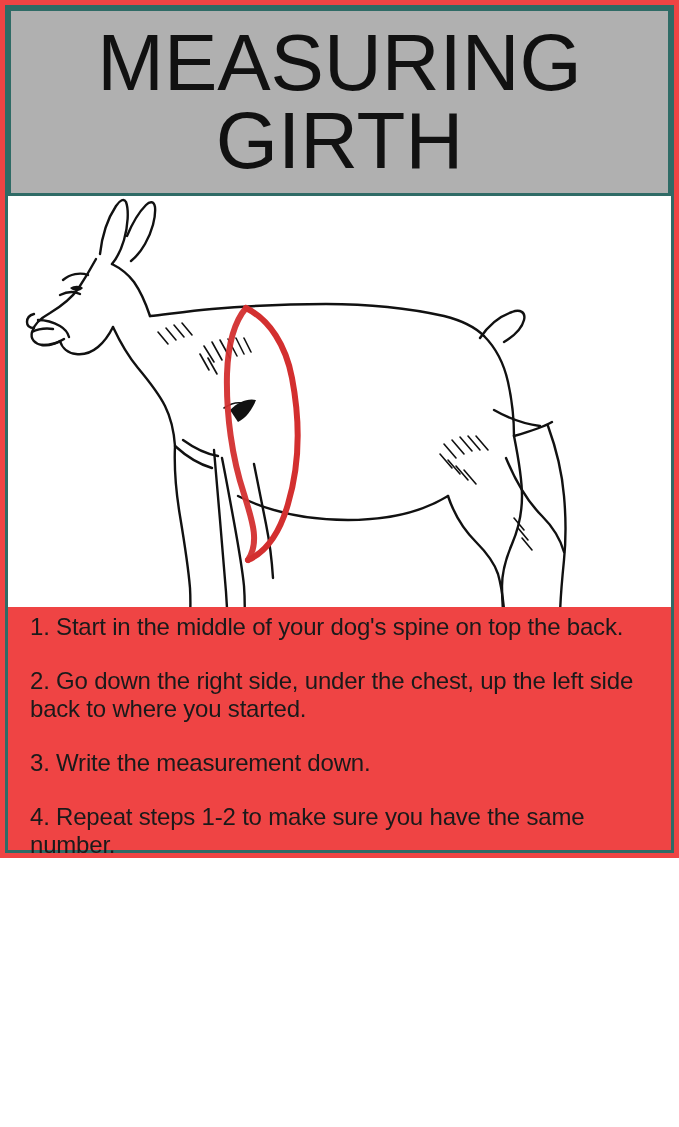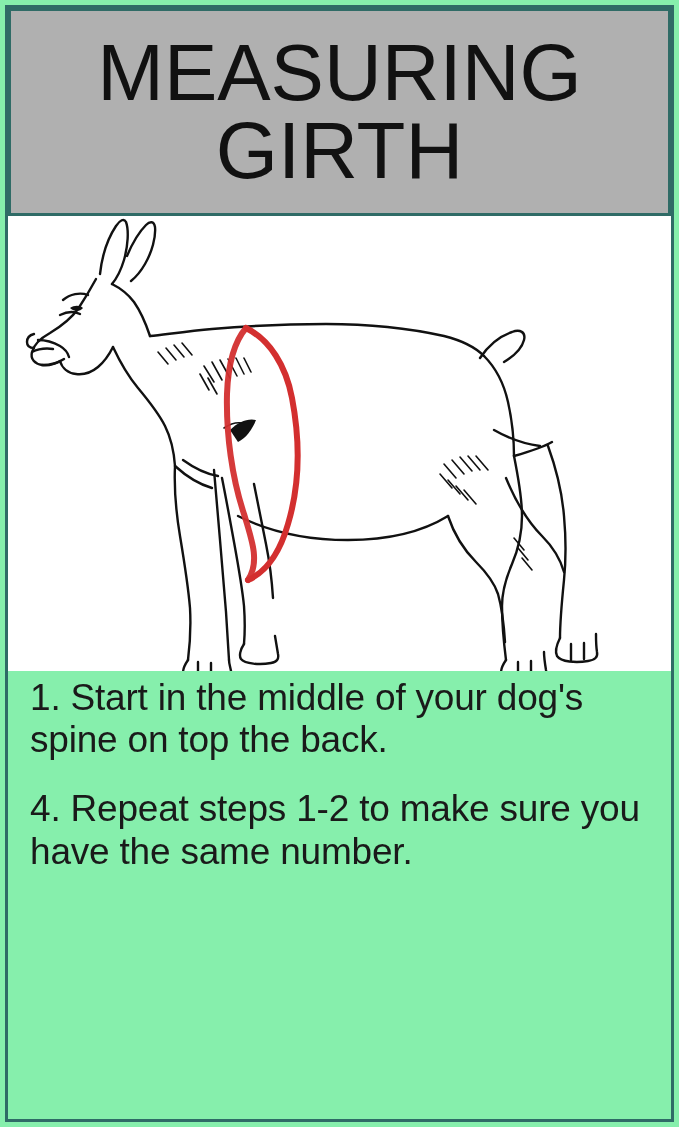--- a/index.html
+++ b/index.html
@@ -9,23 +9,23 @@
   }
   body {
     width: 679px;
     height: 1127px;
     font-family: "Liberation Sans", sans-serif;
     overflow: hidden;
   }
   .poster {
     position: relative;
     width: 679px;
-    height: 1127px;
-    box-sizing: border-box;
-    background: #86efac;
+    height: 858px;
+    box-sizing: border-box;
+    background: #ef4444;
     display: flex;
     flex-direction: column;
   }
   .outer-border {
     position: absolute;
     left: 5px;
     top: 5px;
     right: 5px;
     bottom: 5px;
     border: 3px solid #2f6b66;
@@ -69,21 +69,21 @@
   }
   .steps {
     position: relative;
     margin: 0 8px;
     padding: 6px 20px 0 22px;
     box-sizing: border-box;
     flex: 1;
   }
   .step {
     font-family: "Liberation Sans", sans-serif;
-    font-size: 37px;
+    font-size: 24px;
     line-height: 1.14;
     color: #1a1a1a;
     margin-bottom: 27px;
     letter-spacing: -0.2px;
   }
   .step:last-child { margin-bottom: 0; }
 </style>
 </head>
 <body>
 
@@ -213,16 +213,18 @@
         <path d="M238,112 C262,124 278,150 284,182 C292,224 292,268 280,308
                  C272,336 258,356 240,364" fill="none" stroke="#d32f2f" stroke-width="6" stroke-linecap="round"></path>
         <path d="M238,112 C226,126 220,150 219,178 C218,218 224,262 236,298
                  C244,324 252,346 240,364" fill="none" stroke="#d32f2f" stroke-width="6" stroke-linecap="round" stroke-dasharray="0" opacity="0.95"></path>
       </g>
     </svg>
   </div>
 
   <div class="steps">
     <div class="step">1. Start in the middle of your dog's spine on top the back.</div>
+    <div class="step">2. Go down the right side, under the chest, up the left side back to where you started.</div>
+    <div class="step">3. Write the measurement down.</div>
     <div class="step">4. Repeat steps 1-2 to make sure you have the same number.</div>
   </div>
 
 </div>
 
 </body></html>

